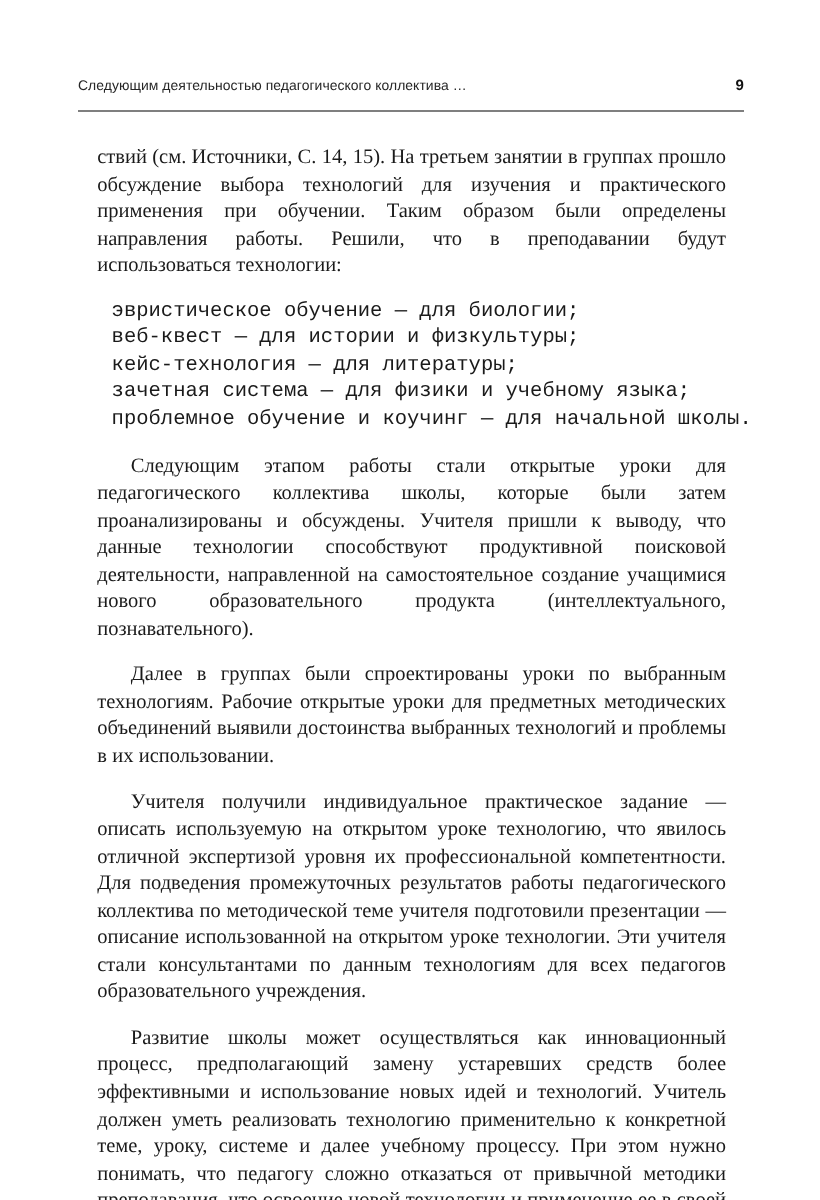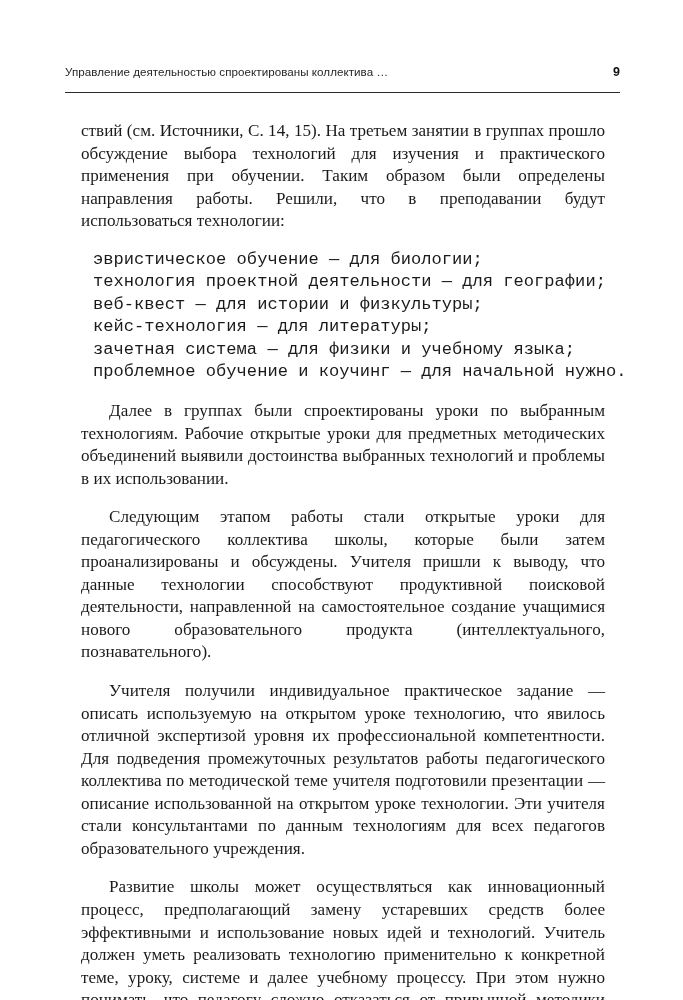--- a/index.html
+++ b/index.html
@@ -97,42 +97,41 @@
     white-space: nowrap;
     font-family: Liberation Mono, monospace;
   }
 </style>
 </head>
 <body>
 
 <div class="page">
 
   <div class="running-head">
-    <span class="rh-title">Управление деятельностью спроектированы коллектива …</span>
+    <span class="rh-title">Следующим деятельностью педагогического коллектива …</span>
     <span class="rh-folio">9</span>
   </div>
 
   <div class="head-rule"></div>
 
   <div class="text-column">
 
     <p class="para no-indent">ствий (см. Источники, С. 14, 15). На третьем занятии в группах прошло обсуждение выбора технологий для изучения и практического применения при обучении. Таким образом были определены направления работы. Решили, что в преподавании будут использоваться технологии:</p>
 
     <ul class="tech-list">
       <li>эвристическое обучение — для биологии;</li>
-      <li>технология проектной деятельности — для географии;</li>
       <li>веб-квест — для истории и физкультуры;</li>
       <li>кейс-технология — для литературы;</li>
       <li>зачетная система — для физики и учебному языка;</li>
-      <li>проблемное обучение и коучинг — для начальной нужно.</li>
+      <li>проблемное обучение и коучинг — для начальной школы.</li>
     </ul>
 
+    <p class="para">Следующим этапом работы стали открытые уроки для педагогического коллектива школы, которые были затем проанализированы и обсуждены. Учителя пришли к выводу, что данные технологии способствуют продуктивной поисковой деятельности, направленной на самостоятельное создание учащимися нового образовательного продукта (интеллектуального, познавательного).</p>
+
     <p class="para">Далее в группах были спроектированы уроки по выбранным технологиям. Рабочие открытые уроки для предметных методических объединений выявили достоинства выбранных технологий и проблемы в их использовании.</p>
-
-    <p class="para">Следующим этапом работы стали открытые уроки для педагогического коллектива школы, которые были затем проанализированы и обсуждены. Учителя пришли к выводу, что данные технологии способствуют продуктивной поисковой деятельности, направленной на самостоятельное создание учащимися нового образовательного продукта (интеллектуального, познавательного).</p>
 
     <p class="para">Учителя получили индивидуальное практическое задание — описать используемую на открытом уроке технологию, что явилось отличной экспертизой уровня их профессиональной компетентности. Для подведения промежуточных результатов работы педагогического коллектива по методической теме учителя подготовили презентации — описание использованной на открытом уроке технологии. Эти учителя стали консультантами по данным технологиям для всех педагогов образовательного учреждения.</p>
 
     <p class="para">Развитие школы может осуществляться как инновационный процесс, предполагающий замену устаревших средств более эффективными и использование новых идей и технологий. Учитель должен уметь реализовать технологию применительно к конкретной теме, уроку, системе и далее учебному процессу. При этом нужно понимать, что педагогу сложно отказаться от привычной методики преподавания, что освоение новой технологии и применение ее в своей работе требует от учителя внутренней работы — перестройки сознания, а для этого необходимы определенные условия — поддержка со стороны школы (руководителей школы и методического объединения) и время.</p>
 
   </div>
 
 </div>
 
 </body></html>

